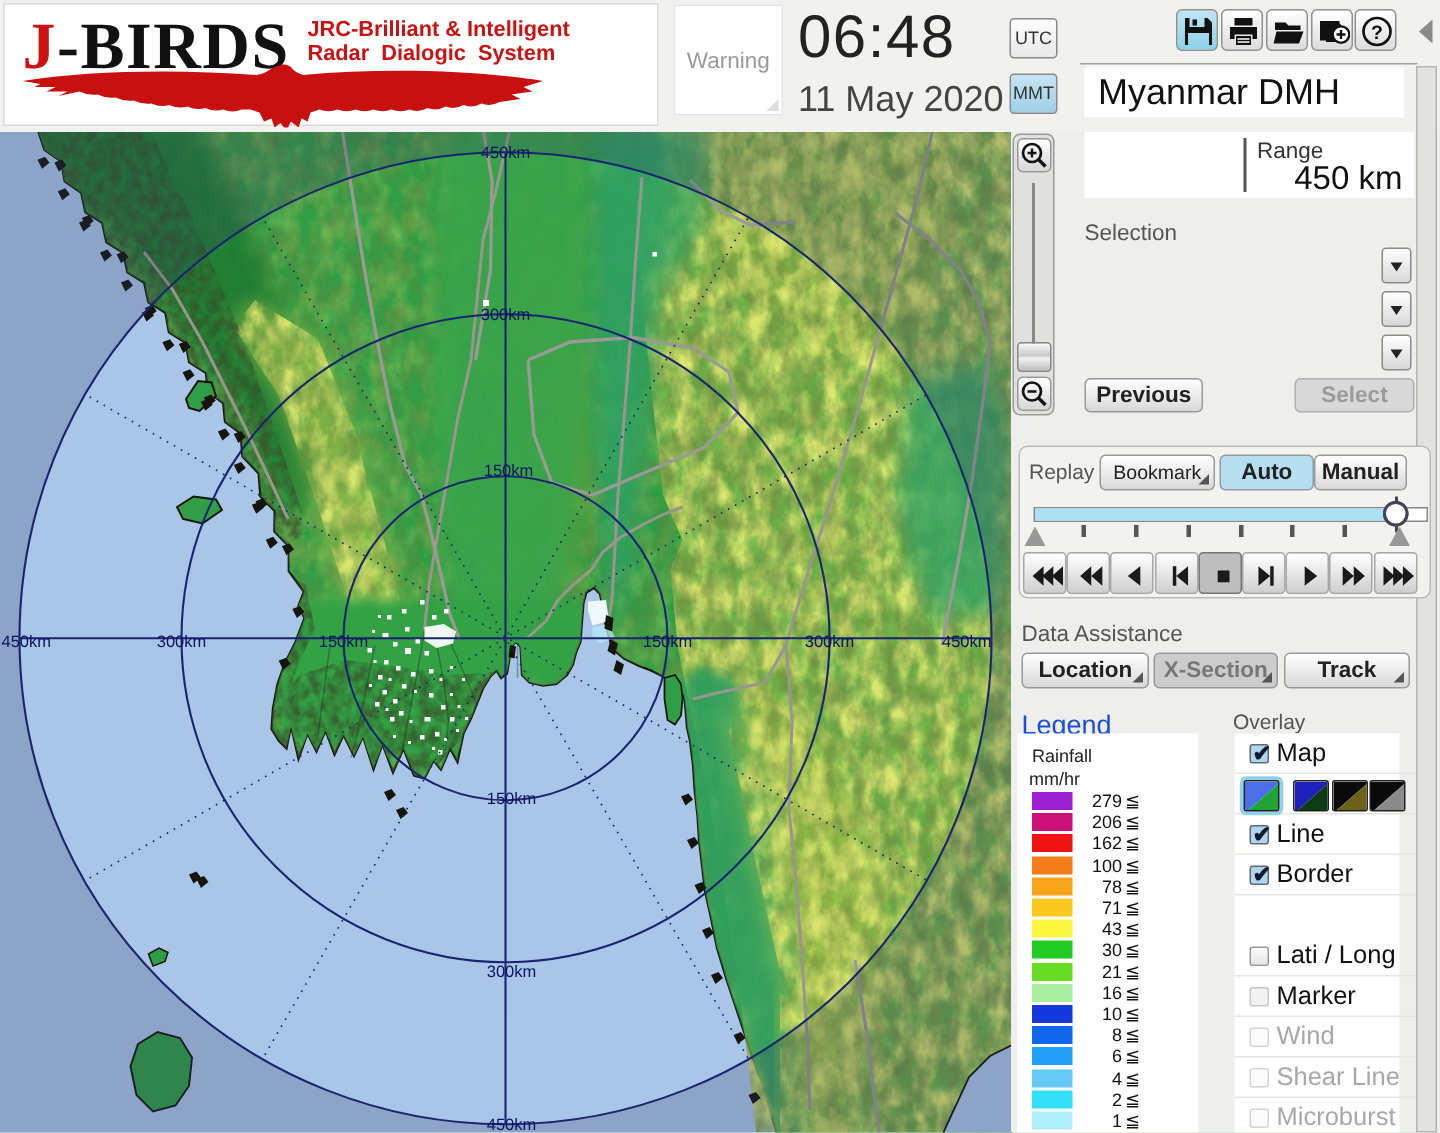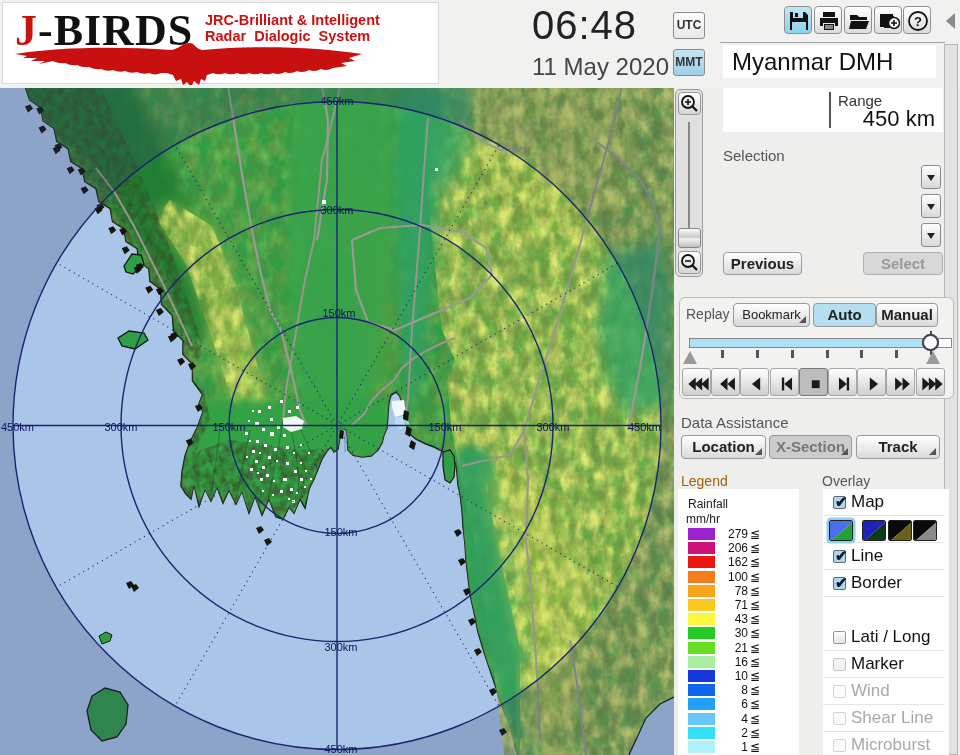--- a/index.html
+++ b/index.html
@@ -6,21 +6,21 @@
 
 #topbar{position:absolute;left:0;top:0;width:960px;height:88px;background:#f1f1ef}
 #logo{position:absolute;left:2px;top:2px;width:437px;height:82px;background:#fff;border:1px solid #d8d8d8}
 #jbirds{position:absolute;left:12px;top:2px;font-family:"Liberation Serif",serif;font-weight:bold;font-size:44px;color:#111;letter-spacing:1px}
 #jbirds .j{color:#cc1111}
 #tagline{position:absolute;left:202px;top:9px;color:#cc1111;font-weight:bold;font-size:14.5px;line-height:16px;letter-spacing:0px}
 #warning{position:absolute;left:449px;top:3px;width:73px;height:74px;background:#fff;border:1px solid #e4e4e4}
 #warning span{position:absolute;left:0;right:0;top:28px;text-align:center;color:#9a9a9a;font-size:15px}
 #clock{position:absolute;left:532px;top:3px;font-size:40px;color:#222;letter-spacing:1px}
 #date{position:absolute;left:532px;top:53px;font-size:24px;color:#444}
-.tzbtn{position:absolute;left:673px;width:32px;height:27px;border:1px solid #8a8a8a;border-radius:3px;font-size:12px;font-weight:bold;color:#333;text-align:center;line-height:25px}
+.tzbtn{position:absolute;left:673px;width:32px;height:27px;border:1px solid #8a8a8a;border-radius:3px;font-size:12px;font-weight:normal;color:#333;text-align:center;line-height:25px}
 #utc{top:12px;background:linear-gradient(#fdfdfd,#e8e8e8)}
 #mmt{top:49px;background:linear-gradient(#c6e4f2,#9fcfe6)}
 .tool{position:absolute;top:6px;width:28px;height:28px;border:1px solid #909090;border-radius:4px;background:linear-gradient(#ffffff,#dcdcdc)}
 .tool.sel{background:linear-gradient(#bfe6f4,#8ed2ea)}
 .tool svg{position:absolute;left:3px;top:3px}
 #collapse{position:absolute;left:946px;top:13px;width:0;height:0;border-top:8px solid transparent;border-bottom:8px solid transparent;border-right:9px solid #8a8a8a}
 #topsep{position:absolute;left:720px;top:42px;width:225px;height:1px;background:#a0a0a0}
 #dmhbox{position:absolute;left:723px;top:45px;width:213px;height:33px;background:#fff}
 #dmhbox span{position:absolute;left:9px;top:3px;font-size:24px;color:#111}
 
@@ -45,29 +45,29 @@
 #slider{position:absolute;left:9px;top:40px;width:263px;height:10px;border:1px solid #888;background:#fff}
 #slider .fill{position:absolute;left:0;top:0;height:8px;width:243px;background:#ade0f2}
 #sthumb{position:absolute;left:242px;top:36px;width:17px;height:17px;border:2px solid #445;border-radius:50%;background:#fff}
 .tick{position:absolute;top:52px;width:3px;height:8px;background:#555}
 .endtri{position:absolute;top:53px;width:0;height:0;border-left:7px solid transparent;border-right:7px solid transparent;border-bottom:13px solid #999}
 .pbtn{position:absolute;top:70px;width:29px;height:28px;border:1px solid #a6a6a6;border-radius:3px;background:linear-gradient(#ffffff,#cfcfcf)}
 .pbtn.press{background:#bdbdbd;border-color:#777}
 .pbtn svg{position:absolute;left:2px;top:3px}
 #da-label{position:absolute;left:681px;top:414px;font-size:15px;color:#555}
 
-#leg-label{position:absolute;left:681px;top:473px;font-size:14px;color:#a16207}
+#leg-label{position:absolute;left:681px;top:473px;font-size:18px;color:#1d4ed8}
 #ovl-label{position:absolute;left:822px;top:473px;font-size:14px;color:#555}
 #legpanel{position:absolute;left:678px;top:489px;width:121px;height:266px;background:#fff}
 #legpanel .t1{position:absolute;left:10px;top:8px;font-size:12px;color:#222}
 #legpanel .t2{position:absolute;left:8px;top:23px;font-size:12px;color:#222}
 .sw{position:absolute;left:10px;width:27px;height:12px}
 .swv{position:absolute;width:52px;text-align:right;font-size:12px;color:#111}
 .swe{position:absolute;left:72px;font-size:12px;color:#111}
-#ovlpanel{position:absolute;left:823px;top:489px;width:126px;height:266px;background:#fff}
+#ovlpanel{position:absolute;left:823px;top:489px;width:110px;height:266px;background:#fff}
 .ovlrow{position:absolute;left:0;width:121px;height:27px;border-bottom:1px solid #e6e6e4}
 .cb{position:absolute;left:10px;top:7px;width:13px;height:13px;border:1px solid #999;border-radius:2px;background:linear-gradient(#fdfdfd,#e4e4e4)}
 .cb.on{background:#aed6ec;border-color:#667}
 .cb.on:after{content:"\2714";position:absolute;left:1px;top:-4px;font-size:15px;font-weight:bold;color:#0a1a33}
 .cb.off2{background:#f2f2f2;border-color:#c6c6c6}
 .ovlrow span{position:absolute;left:28px;top:3px;font-size:17px;color:#111}
 .ovlrow.dis span{color:#a8a8a8}
 .ovlrow.dis .cb{border-color:#d4d4d4;background:#fcfcfc}
 .mapsw{position:absolute;top:4px;width:24px;height:21px;border:1px solid #222;border-radius:2px;overflow:hidden}
 
@@ -308,20 +308,26 @@
  </div>
 
  <div id="topbar">
   <div id="logo">
     <div id="jbirds"><span class="j">J</span>-BIRDS</div>
     <div id="tagline">JRC-Brilliant &amp; Intelligent<br>Radar&nbsp; Dialogic&nbsp; System</div>
     <svg id="eagle" width="437" height="82" style="position:absolute;left:0;top:0">
       <path d="M 12 51 C 55 44 115 43 168 47 C 175 46 178 42 182 41 C 186 39 190 40 192 43 C 194 45 196 46 199 47 C 255 42 315 44 359 51 L 346 55 L 352 58 L 338 60 L 344 63 L 330 65 Q 324.0 68.4 318 66 Q 312.0 69.4 306 67 Q 300.0 70.4 294 68 Q 288.0 71.4 282 69 Q 276.0 72.4 270 70 Q 264.0 72.4 258 70 Q 252.0 72.4 246 70 Q 240.0 72.4 234 70 Q 228.0 72.4 222 70 Q 216.0 72.4 210 70 L 204 72 L 202 78 L 198 76 L 196 82 L 191 78 L 188 84 L 184 79 L 180 82 L 178 76 L 173 78 L 170 72 L 164 70 L 158 70 Q 152.0 72.8 146 70 Q 140.0 71.8 134 69 Q 128.0 70.8 122 68 Q 116.0 69.8 110 67 Q 104.0 68.8 98 66 Q 92.0 66.8 86 64 Q 80.0 64.8 74 62 Q 68.0 62.8 62 60 Q 56.0 60.8 50 58 L 36 61 L 42 58 L 28 58 L 34 55 L 20 55 L 24 53 L 12 51 Z" fill="#c81010"></path>
     </svg>
   </div>
+  <div id="warning">
+        <span>Warning</span>
+        <svg width="10" height="10" style="position:absolute;right:1px;bottom:1px">
+          <path d="M9 1 L9 9 L1 9 Z" fill="#ddd"></path>
+        </svg>
+      </div>
   <div id="clock">06:48</div>
   <div id="date">11 May 2020</div>
   <div id="utc" class="tzbtn">UTC</div>
   <div id="mmt" class="tzbtn">MMT</div>
   <div class="tool sel" style="left:784px">
         <svg width="22" height="22" viewBox="0 0 22 22">
           <path d="M2 2 h15 l3 3 v15 h-18 Z M5 2 v6 h10 v-6 M7 3 v4 h3 v-4 Z M4 12 h14 v8 h-14 Z" fill="#111" fill-rule="evenodd"></path>
         </svg>
       </div>
   <div class="tool" style="left:814px">

